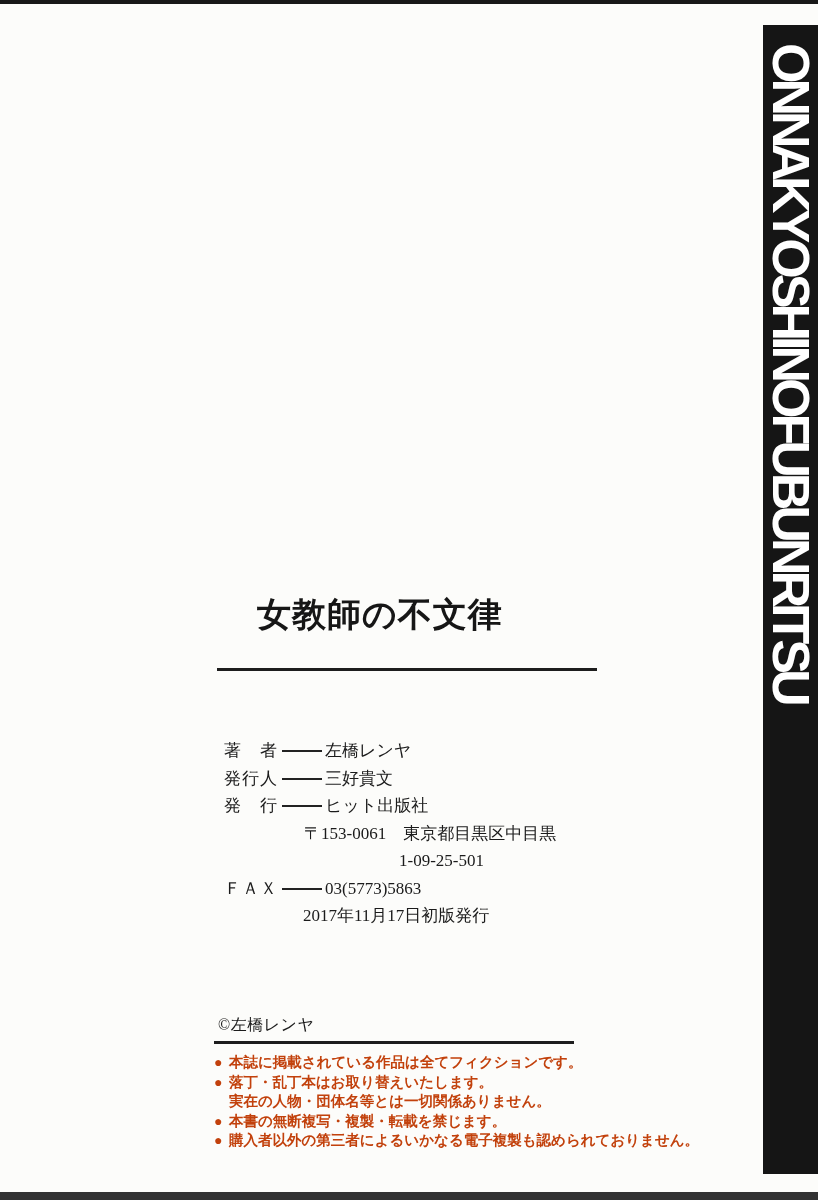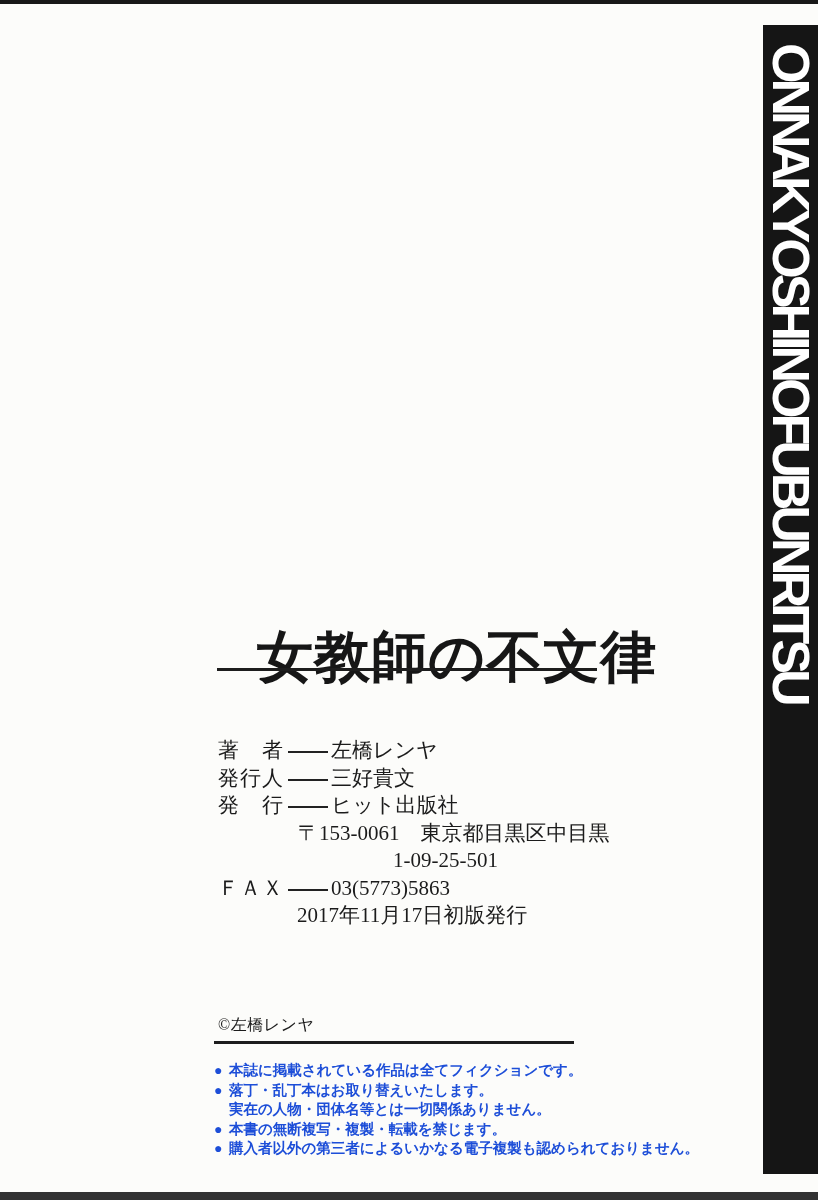--- a/index.html
+++ b/index.html
@@ -37,37 +37,37 @@
     font-weight: bold;
     font-size: 52px;
     line-height: 50px;
     letter-spacing: -5px;
     color: #ffffff;
     white-space: nowrap;
   }
 
   
   .title {
-    position: absolute; left: 257px; top: 620px;
+    position: absolute; left: 257px; top: 592px;
     font-family: Liberation Mono, monospace;
     font-weight: bold;
-    font-size: 56px;
+    font-size: 34px;
     letter-spacing: 1px;
     color: #161616;
     white-space: nowrap;
   }
   .title-rule {
     position: absolute; left: 217px; top: 668px;
     width: 380px; height: 3px; background: #1d1d1d;
   }
 
   
   .colophon {
-    position: absolute; left: 218px; top: 737px;
-    font-size: 21px;
+    position: absolute; left: 224px; top: 737px;
+    font-size: 17px;
     line-height: 27.5px;
     white-space: nowrap;
   }
   .colophon .line { height: 27.5px; }
   .colophon .lbl { letter-spacing: 1px; }
   .colophon .dash {
     display: inline-block;
     width: 40px; height: 2px;
     background: #222222;
     vertical-align: 4px;
@@ -89,23 +89,22 @@
     width: 360px; height: 3px; background: #1d1d1d;
   }
 
   
   .notices {
     position: absolute; left: 214px; top: 1053px;
     font-family: "Liberation Sans", sans-serif;
     font-weight: bold;
     font-size: 14.5px;
     line-height: 19.5px;
-    color: #1d4ed8;
+    color: #c2410c;
     white-space: nowrap;
-    margin-top: 8px;
   }
   .notices .notice-line { height: 19.5px; }
   .notices .bullet {
     display: inline-block;
     width: 15px;
     font-size: 14px;
   }
 </style>
 </head>
 <body>

